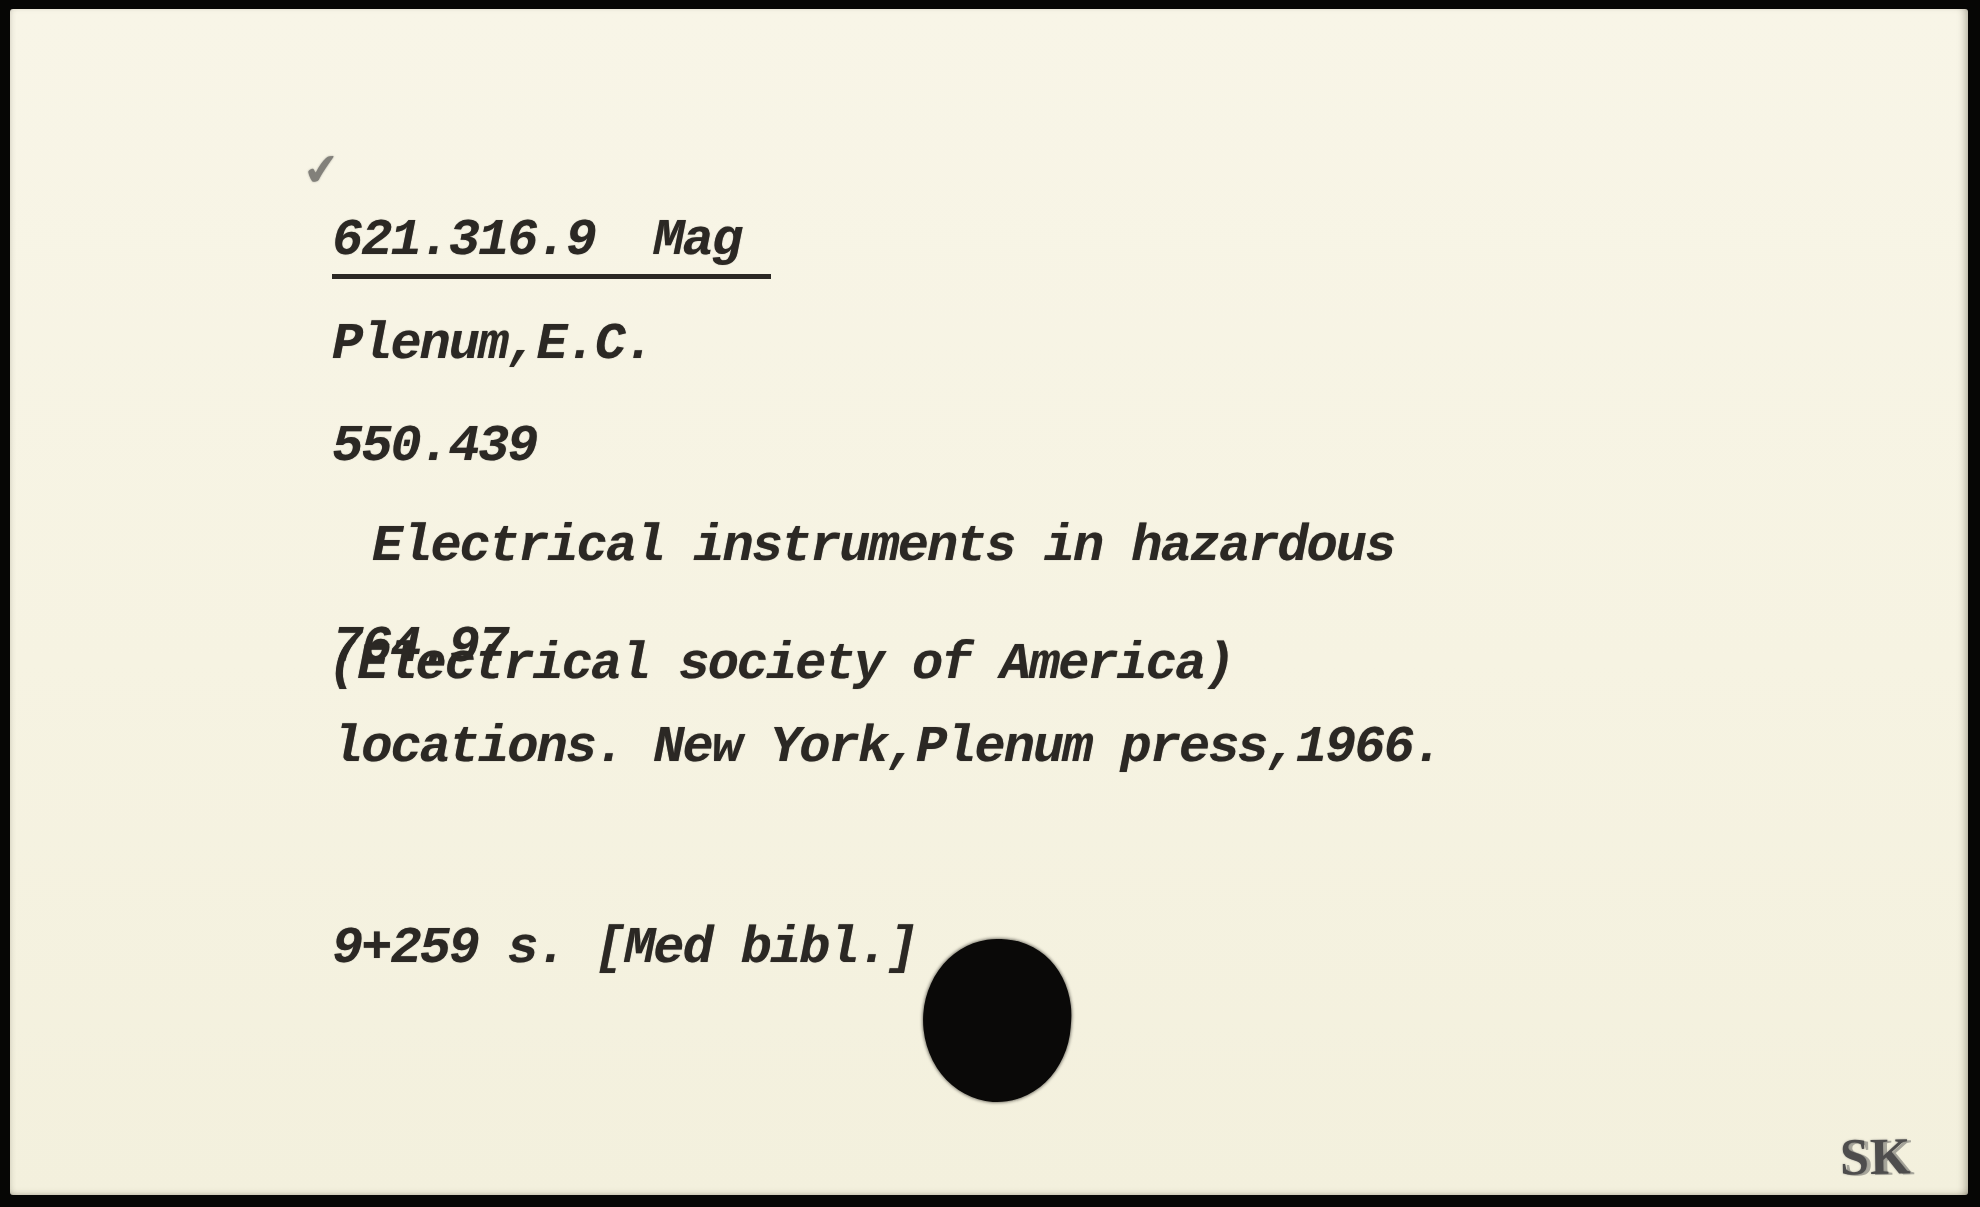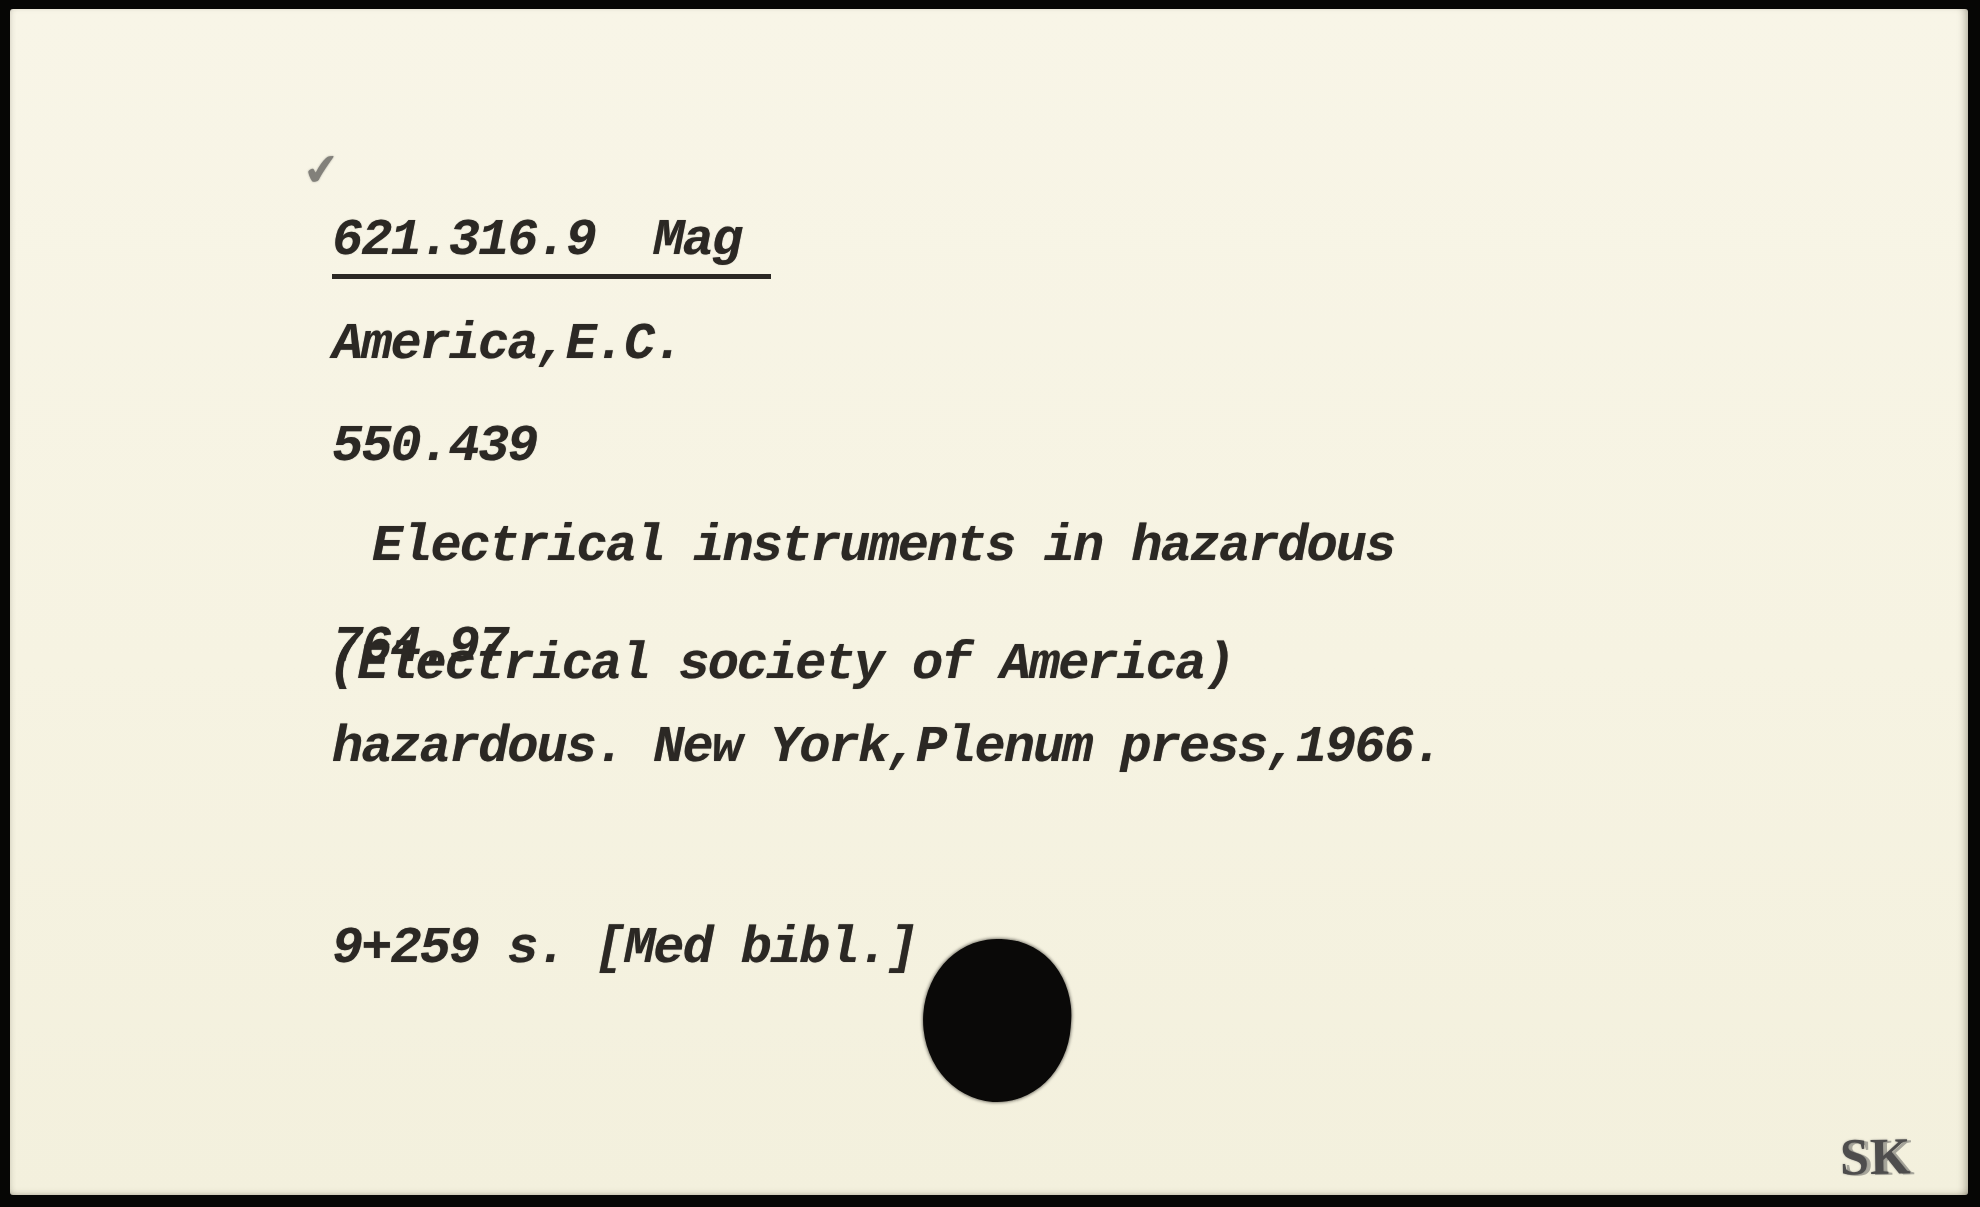--- a/index.html
+++ b/index.html
@@ -101,25 +101,25 @@
 <div class="card">
 
   <div class="tw callnums">
     <div class="callnum underlined">621.316.9  Mag</div>
     <div class="callnum">550.439</div>
     <div class="callnum">764.97</div>
   </div>
 
   <div class="checkmark">✔</div>
 
-  <div class="tw author-line">America,E.C.</div>
+  <div class="tw author-line">Plenum,E.C.</div>
 
   <div class="tw title-block">
     <div class="title-line indent">Electrical instruments in hazardous</div>
-    <div class="title-line">hazardous. New York,Plenum press,1966.</div>
+    <div class="title-line">locations. New York,Plenum press,1966.</div>
     <div class="title-line">9+259 s. [Med bibl.]</div>
   </div>
 
   <div class="tw series-line">(Electrical society of America)</div>
 
   <div class="hole"></div>
 
   <div class="stamp">SK</div>
 
 </div>

